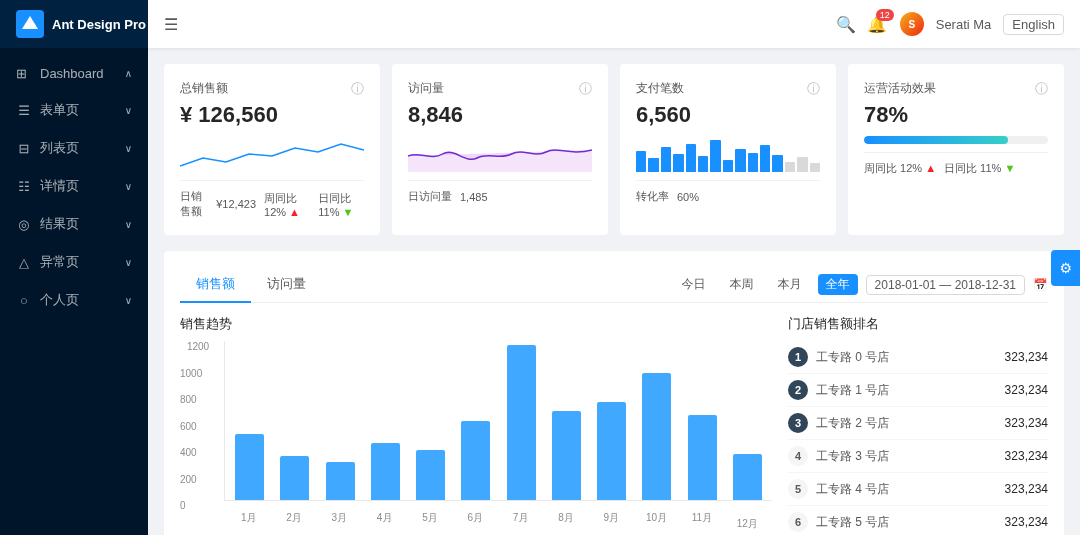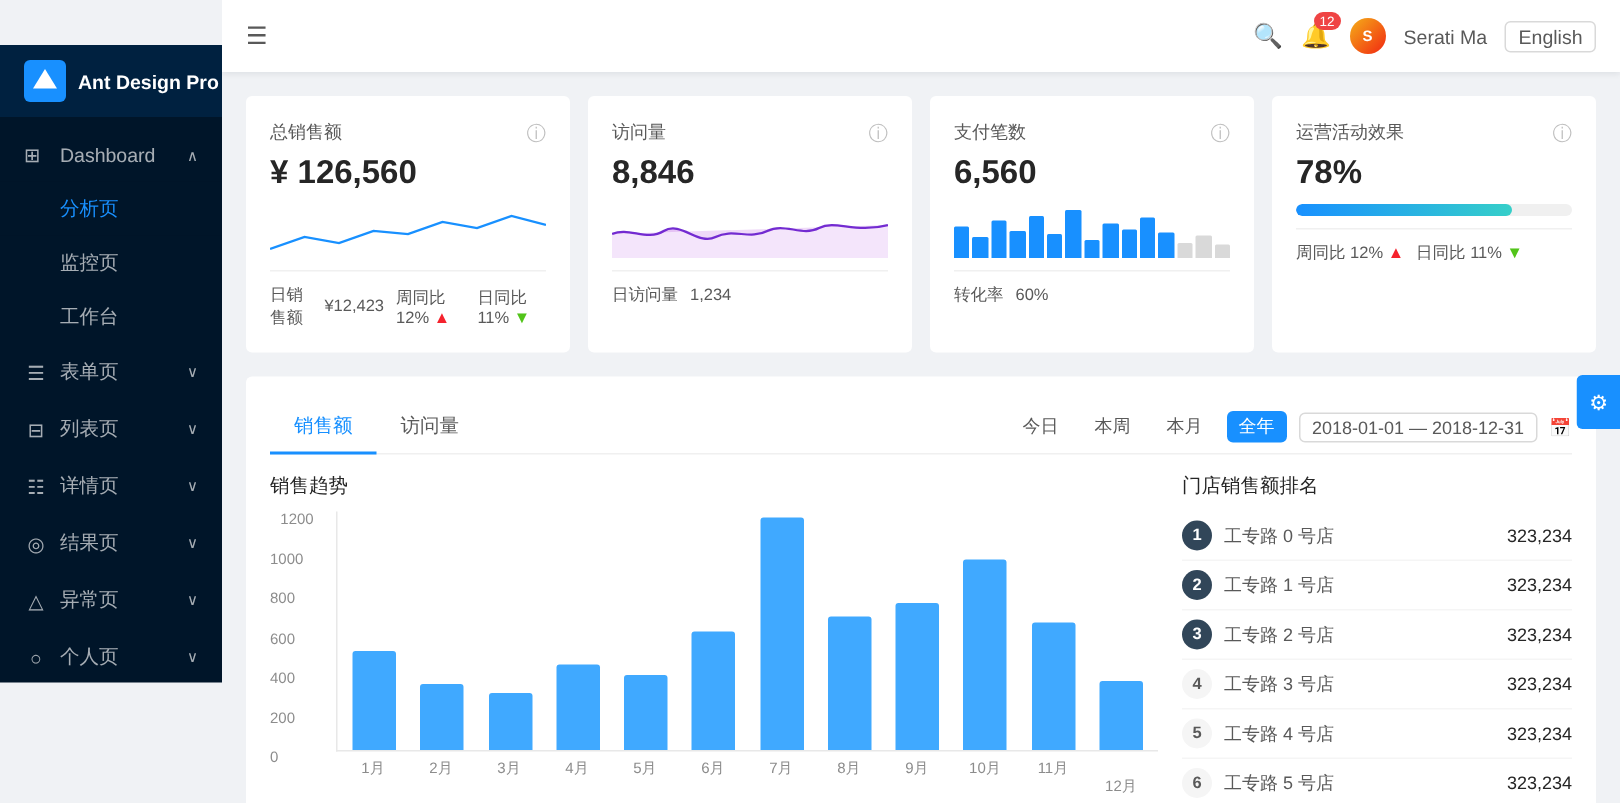--- a/index.html
+++ b/index.html
@@ -1,19 +1,19 @@
 <!DOCTYPE html>
 <html><head>
   <meta charset="utf-8">
   <style>
     * { box-sizing: border-box; margin: 0; padding: 0; }
     body { font-family: -apple-system, BlinkMacSystemFont, 'Segoe UI', sans-serif; background: #f0f2f5; display: flex; height: 535px; overflow: hidden; font-size: 12px; }
 
     
-    .sidebar { width: 148px; background: #001529; color: #fff; display: flex; flex-direction: column; flex-shrink: 0; height: 425px; overflow: hidden; margin-top: 30px; }
+    .sidebar { width: 148px; background: #001529; color: #fff; display: flex; flex-direction: column; flex-shrink: 0; height: 535px; overflow: hidden; }
     .sidebar-logo { display: flex; align-items: center; padding: 12px 16px; background: #002140; height: 48px; }
     .logo-icon { width: 28px; height: 28px; background: #1890ff; border-radius: 4px; display: flex; align-items: center; justify-content: center; font-weight: bold; color: #fff; font-size: 10px; margin-right: 8px; flex-shrink: 0; }
     .logo-text { font-size: 13px; font-weight: 600; color: #fff; white-space: nowrap; }
     .sidebar-nav { flex: 1; overflow-y: auto; padding: 8px 0; }
     .nav-group { }
     .nav-item { display: flex; align-items: center; padding: 10px 16px; color: rgba(255,255,255,0.65); cursor: pointer; font-size: 13px; position: relative; }
     .nav-item .nav-icon { width: 16px; margin-right: 8px; font-size: 13px; display: inline-block; text-align: center; }
     .nav-item .nav-arrow { margin-left: auto; font-size: 10px; }
     .nav-group-header { display: flex; align-items: center; padding: 10px 16px; color: rgba(255,255,255,0.65); cursor: pointer; font-size: 13px; }
     .nav-group-header .nav-icon { width: 16px; margin-right: 8px; font-size: 13px; }
@@ -94,31 +94,20 @@
     <span class="logo-text">Ant Design Pro</span>
   </div>
   <div class="sidebar-nav">
 
     <div class="nav-group">
       <div class="nav-group-header">
         <span class="nav-icon">⊞</span>
         <span>Dashboard</span>
         <span class="nav-arrow">∧</span>
       </div>
-      <div class="nav-sub">
-        <div class="nav-sub-item active">
-          <span>分析页</span>
-        </div>
-        <div class="nav-sub-item">
-          <span>监控页</span>
-        </div>
-        <div class="nav-sub-item">
-          <span>工作台</span>
-        </div>
-      </div>
     </div>
 
     <div class="nav-item">
       <span class="nav-icon">☰</span>
       <span>表单页</span>
       <span class="nav-arrow">∨</span>
     </div>
     <div class="nav-item">
       <span class="nav-icon">⊟</span>
       <span>列表页</span>
@@ -195,21 +184,21 @@
         </div>
         <div class="stat-value">8,846</div>
         <div class="stat-chart">
           <svg viewBox="0 0 160 36" width="100%" height="36" preserveAspectRatio="none">
             <path d="M0,20 C10,15 20,25 30,18 C40,11 50,28 60,22 C70,16 80,24 90,18 C100,12 110,22 120,16 C130,10 140,20 160,14" fill="rgba(148,0,211,0.15)" stroke="#722ed1" stroke-width="1.5"></path>
             <path d="M0,20 C10,15 20,25 30,18 C40,11 50,28 60,22 C70,16 80,24 90,18 C100,12 110,22 120,16 C130,10 140,20 160,14 L160,36 L0,36 Z" fill="rgba(148,0,211,0.1)"></path>
           </svg>
         </div>
         <div class="stat-footer">
           <span>日访问量</span>
-          <span>1,234</span>
+          <span>1,485</span>
         </div>
       </div>
 
       <div class="stat-card">
         <div class="stat-card-header">
           <span class="stat-label">支付笔数</span>
           <span class="stat-info-icon">ⓘ</span>
         </div>
         <div class="stat-value">6,560</div>
         <div class="stat-chart">
@@ -312,21 +301,21 @@
                 <div style="flex:1;display:flex;flex-direction:column;align-items:center;height:100%;">
                     <div style="width:70%;background:#40a9ff;height:80%;border-radius:2px 2px 0 0;margin-top:auto;"></div>
                   </div>
                 <div style="flex:1;display:flex;flex-direction:column;align-items:center;height:100%;">
                     <div style="width:70%;background:#40a9ff;height:54%;border-radius:2px 2px 0 0;margin-top:auto;"></div>
                   </div>
                 <div style="flex:1;display:flex;flex-direction:column;align-items:center;height:100%;">
                     <div style="width:70%;background:#40a9ff;height:29%;border-radius:2px 2px 0 0;margin-top:auto;"></div>
                   </div>
               </div>
-              <div style="display:flex;gap:4px;padding:0 4px;">
+              <div style="display:flex;gap:4px;padding:0 4px;align-items:center;">
                 <div style="flex:1;text-align:center;font-size:10px;color:#8c8c8c;padding-top:4px;">1月</div>
                 <div style="flex:1;text-align:center;font-size:10px;color:#8c8c8c;padding-top:4px;">2月</div>
                 <div style="flex:1;text-align:center;font-size:10px;color:#8c8c8c;padding-top:4px;">3月</div>
                 <div style="flex:1;text-align:center;font-size:10px;color:#8c8c8c;padding-top:4px;">4月</div>
                 <div style="flex:1;text-align:center;font-size:10px;color:#8c8c8c;padding-top:4px;">5月</div>
                 <div style="flex:1;text-align:center;font-size:10px;color:#8c8c8c;padding-top:4px;">6月</div>
                 <div style="flex:1;text-align:center;font-size:10px;color:#8c8c8c;padding-top:4px;">7月</div>
                 <div style="flex:1;text-align:center;font-size:10px;color:#8c8c8c;padding-top:4px;">8月</div>
                 <div style="flex:1;text-align:center;font-size:10px;color:#8c8c8c;padding-top:4px;">9月</div>
                 <div style="flex:1;text-align:center;font-size:10px;color:#8c8c8c;padding-top:4px;">10月</div>

